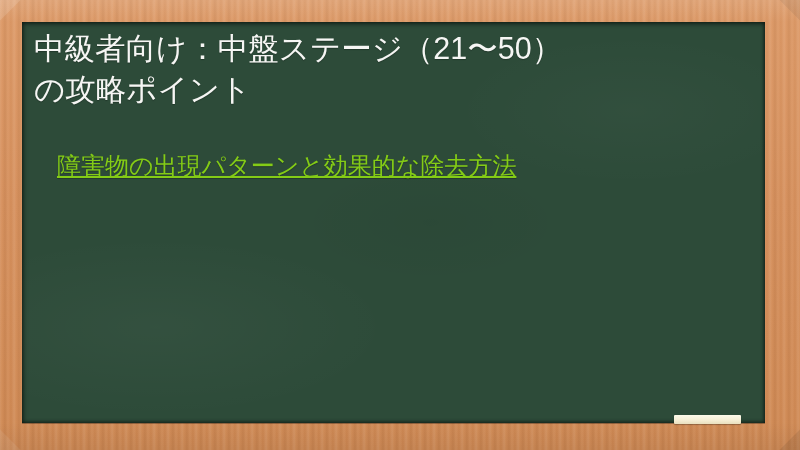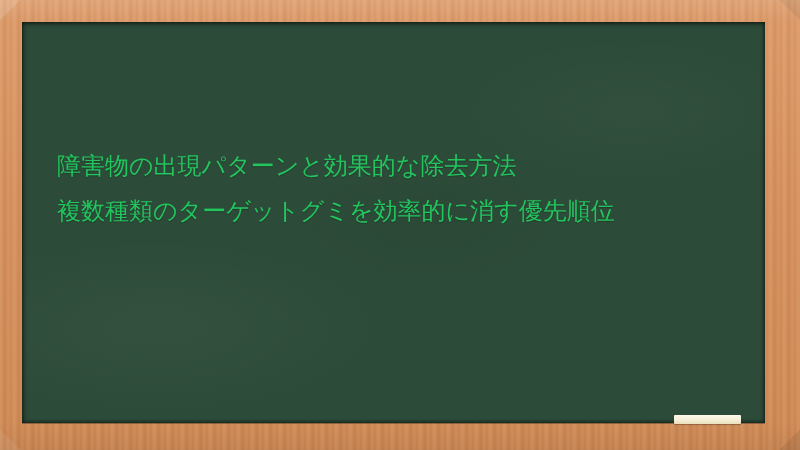--- a/index.html
+++ b/index.html
@@ -113,26 +113,27 @@
   #bullets {
     position: absolute;
     left: 35px;
     top: 126px;
     width: 690px;
     list-style: none;
     margin: 0;
     padding: 0;
   }
   #bullets li {
-    color: #22c55e;
+    color: #84cc16;
     font-size: 24px;
     line-height: 36px;
     font-weight: 400;
     margin: 0 0 9px 0;
     text-shadow: 0 1px 1px rgba(0,0,0,0.22);
+    text-decoration: underline;
   }
 
   
   #chalk-stick {
     position: absolute;
     left: 674px;
     top: 415px;
     width: 67px;
     height: 9px;
     background: linear-gradient(180deg, #fdfaeb 0%, #f6efd6 55%, #e9dfbe 100%);
@@ -147,24 +148,25 @@
 
   <div id="frame-wood"></div>
   <div id="frame-miters"></div>
   <div id="frame-shading"></div>
 
   <div id="board">
     <div id="board-texture"></div>
 
     <div id="content">
 
+      <div id="title">中級者向け：中盤ステージ（21〜50）
+の攻略ポイント</div>
 
       <ul id="bullets">
         <li>障害物の出現パターンと効果的な除去方法</li>
-        <li>複数種類のターゲットグミを効率的に消す優先順位</li>
       </ul>
 
     </div>
   </div>
 
   <div id="chalk-stick"></div>
 
 </div>
 
 </body></html>

